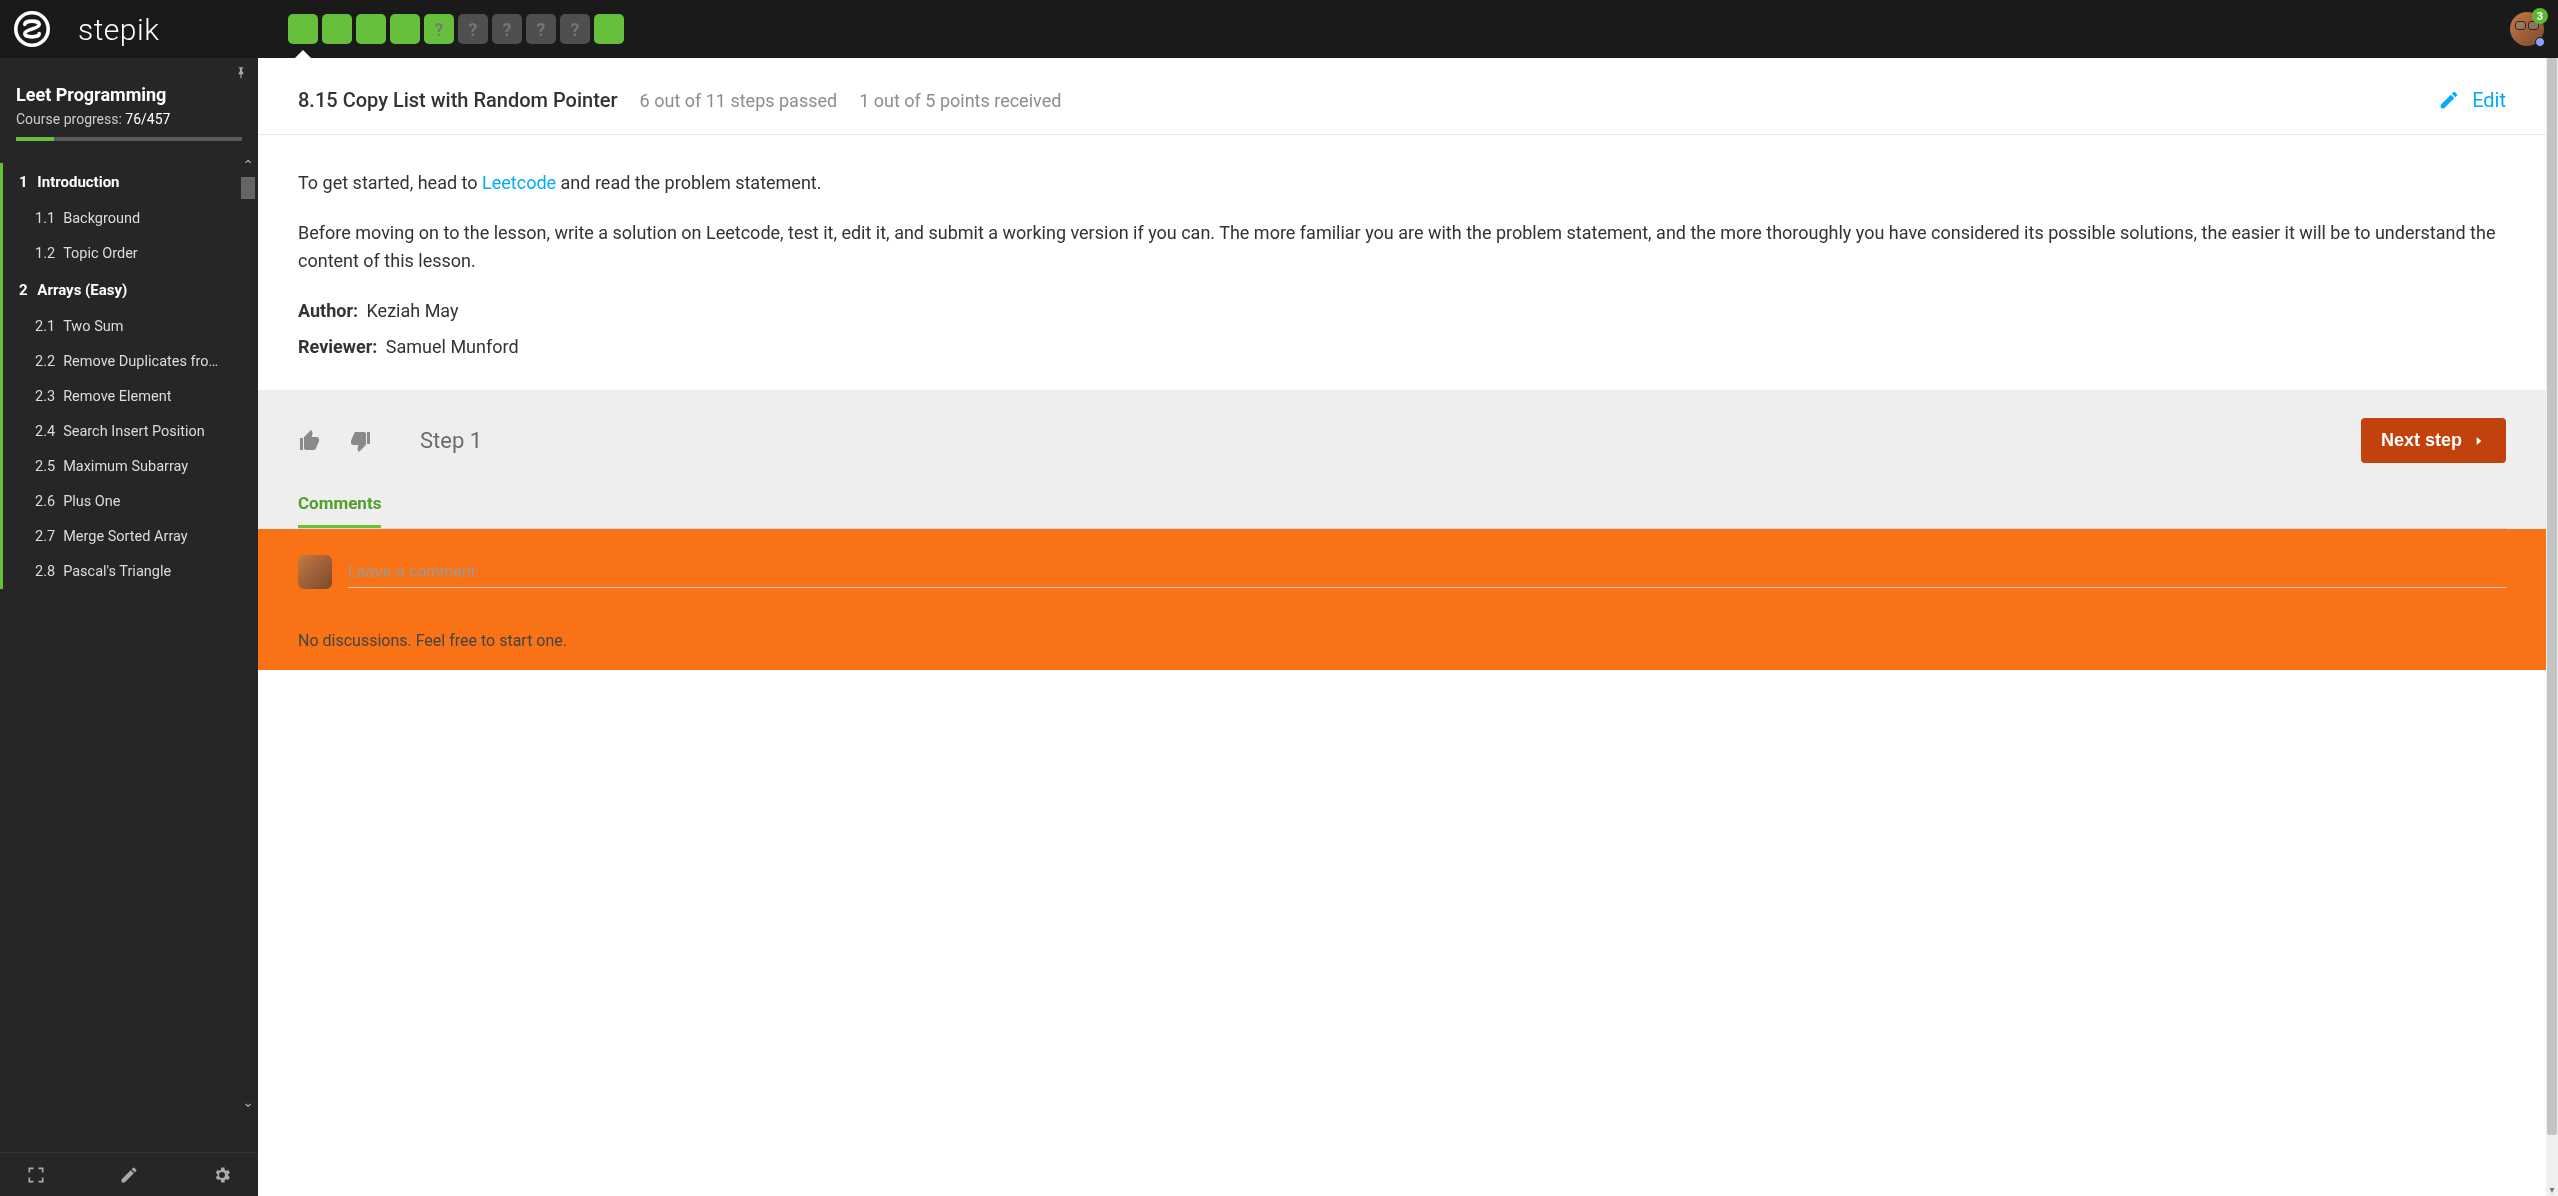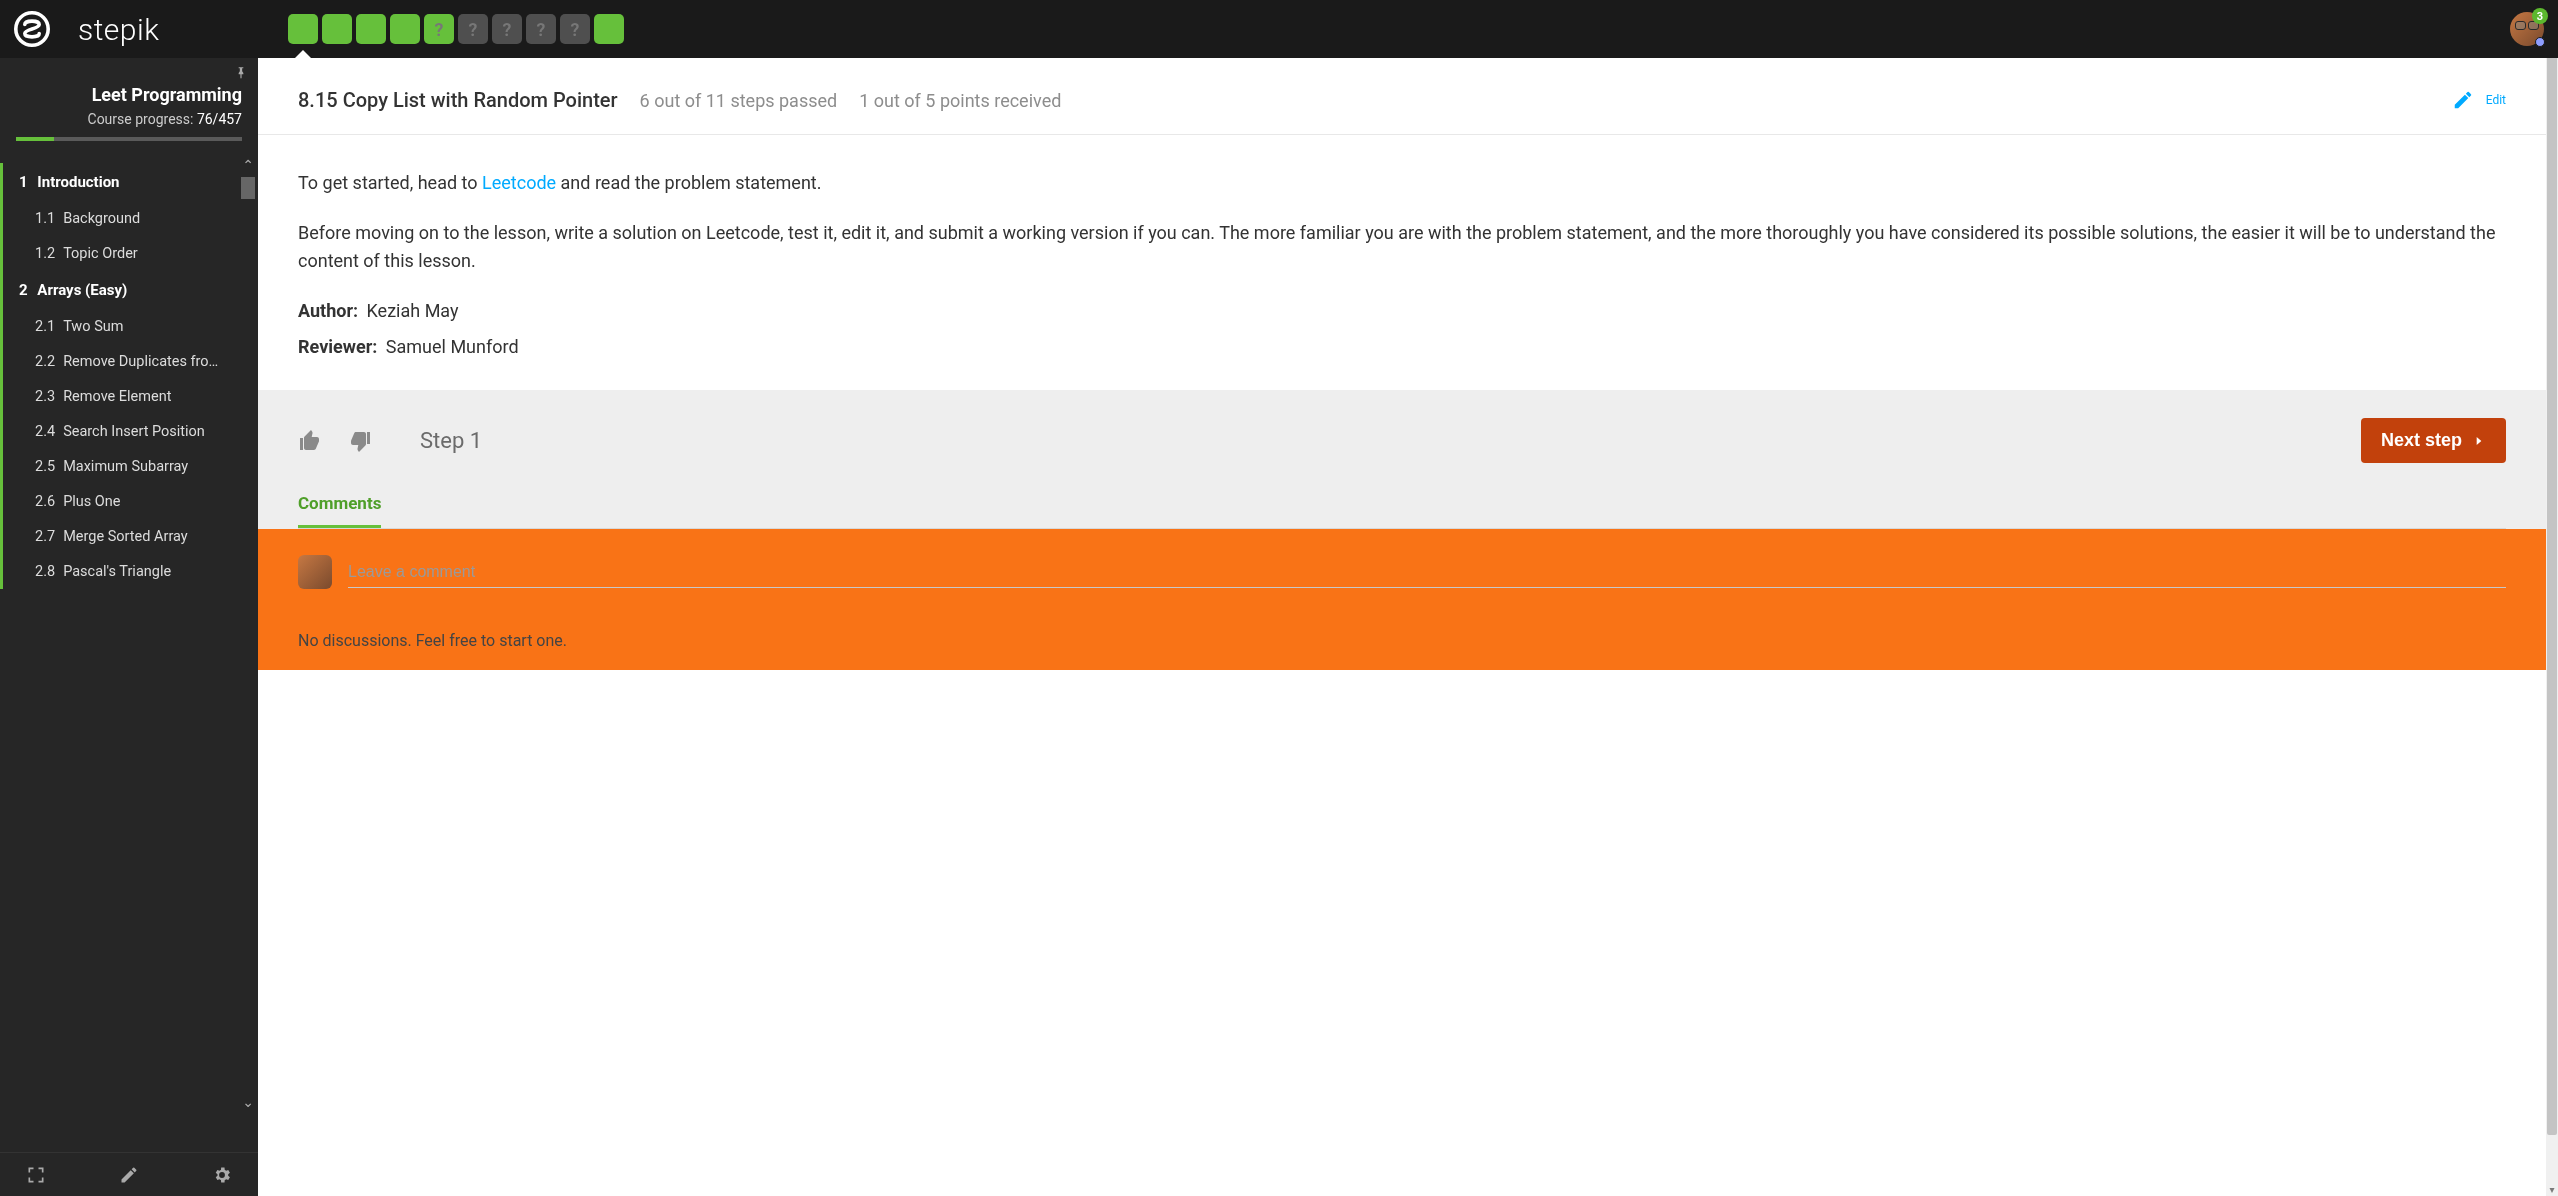--- a/index.html
+++ b/index.html
@@ -23,21 +23,21 @@
 .avatar .glasses { position:absolute; top:9px; left:5px; width:24px; height:8px; }
 .avatar .glasses::before, .avatar .glasses::after { content:""; position:absolute; width:9px; height:7px; border:1.5px solid #2a2a2a; border-radius:3px; background:rgba(120,150,160,.35);}
 .avatar .glasses::before{left:0;} .avatar .glasses::after{right:0;}
 .notif-badge { position:absolute; top:-4px; right:-4px; background:#5cb82e; color:#fff; font-size:11px; font-weight:700; min-width:16px; height:16px; border-radius:8px; display:flex; align-items:center; justify-content:center; padding:0 3px; }
 .online-dot { position:absolute; bottom:-1px; right:-1px; width:10px; height:10px; border-radius:50%; background:#8e9eff; border:1px solid #1a1a1a;}
 
 
 .sidebar { position:absolute; top:58px; bottom:0; left:0; width:258px; background:#262626; color:#fff; display:flex; flex-direction:column; }
 .pin-row { display:flex; justify-content:flex-end; padding:8px 10px 0 0; height:22px; }
 .pin-row svg { width:14px; height:14px; fill:#aaa; cursor:pointer; }
-.course-head { padding:4px 16px 14px 16px;text-align:right; }
+.course-head { padding:4px 16px 14px 16px; }
 .course-title { font-size:18px; font-weight:700; }
 .course-progress { font-size:14px; color:#ccc; margin-top:6px; }
 .prog-val { color:#fff; }
 .progress-bar { width:226px; height:4px; background:#5a5a5a; margin-top:10px; position:relative; }
 .progress-fill { position:absolute; left:0; top:0; bottom:0; background:#66c03b; }
 
 .nav { flex:1; overflow:hidden; position:relative; }
 .nav-scroll { padding-top:8px; }
 .section-hdr { padding:10px 16px; font-size:15px; font-weight:700; border-left:3px solid #66c03b; cursor:pointer;}
 .section-hdr .num { color:#fff; margin-right:6px; }
@@ -50,21 +50,21 @@
 .scroll-thumb { position:absolute; right:3px; top:22px; width:14px; height:22px; background:#666; }
 
 .sidebar-footer { height:44px; border-top:1px solid #333; display:flex; align-items:center; justify-content:space-between; padding:0 26px; }
 .sidebar-footer svg { width:20px; height:20px; fill:#aaa; cursor:pointer; }
 
 
 .main { position:absolute; top:58px; left:258px; right:12px; bottom:0; background:#fff; overflow:hidden; }
 .lesson-header { padding:30px 40px 22px 40px; border-bottom:1px solid #e8e8e8; display:flex; align-items:center; }
 .lesson-title { font-size:20px; color:#333; font-weight:500; }
 .lesson-stat  { font-size:18px; color:#8d8d8d; margin-left:22px; }
-.edit-group { margin-left:auto; display:flex; align-items:center; gap:12px; color:#00aaff; cursor:pointer; font-size:12px;}
+.edit-group { margin-left:auto; display:flex; align-items:center; gap:12px; color:#00aaff; cursor:pointer; font-size:20px;}
 .edit-group svg { width:22px; height:22px; fill:#00aaff; }
 
 .content { padding:34px 40px 30px 40px; font-size:18px; color:#333; line-height:1.55; }
 .content p { margin-bottom:22px; }
 .content a { color:#00aaff; text-decoration:none; }
 .meta-line { margin-top:8px; }
 .meta-line b { font-weight:700; }
 
 .step-footer { background:#eeeeee; padding:28px 40px 0 40px; }
 .step-row { display:flex; align-items:center; }

